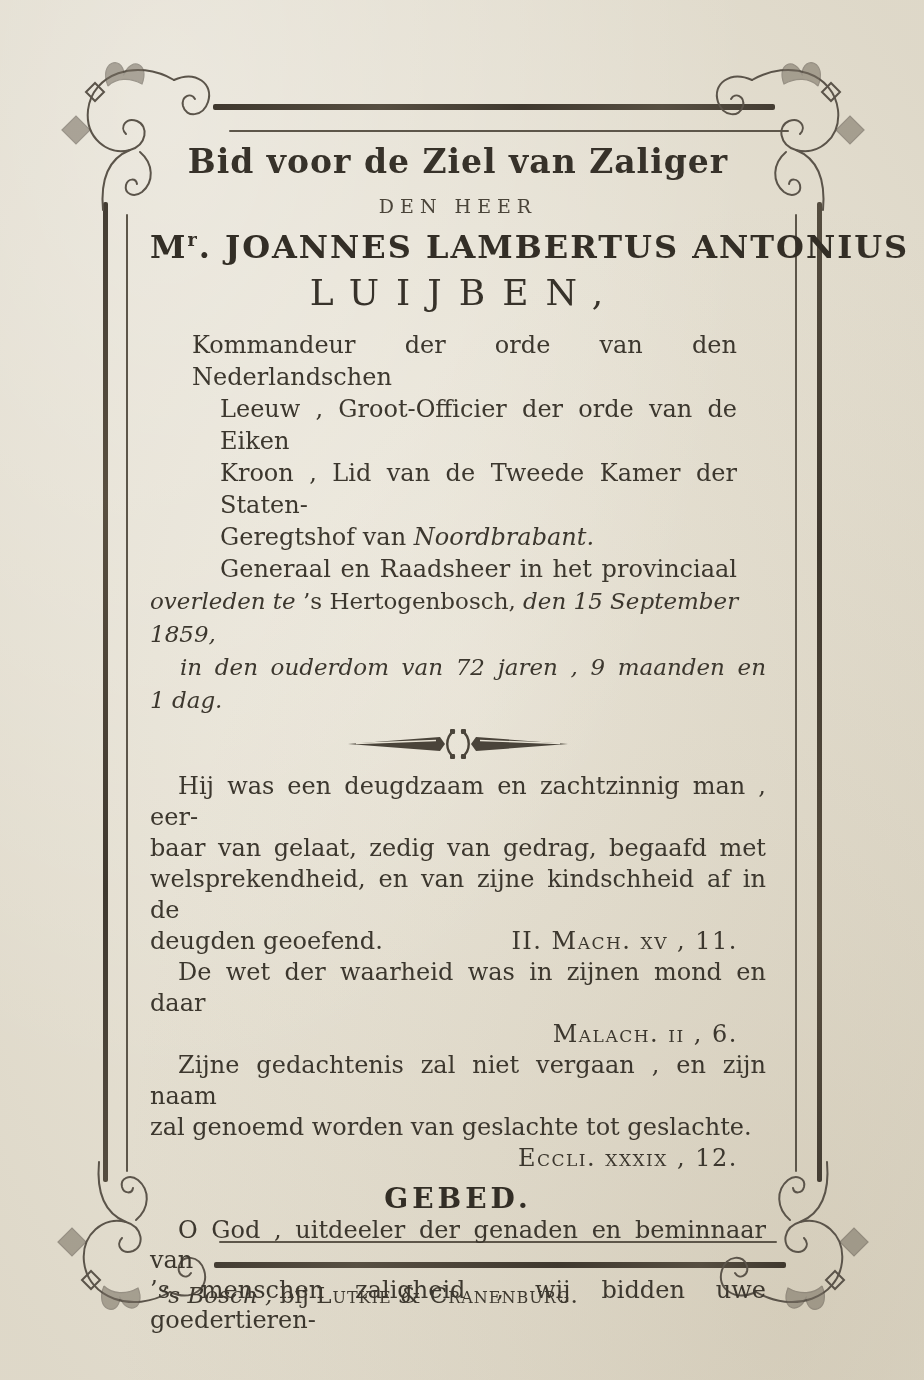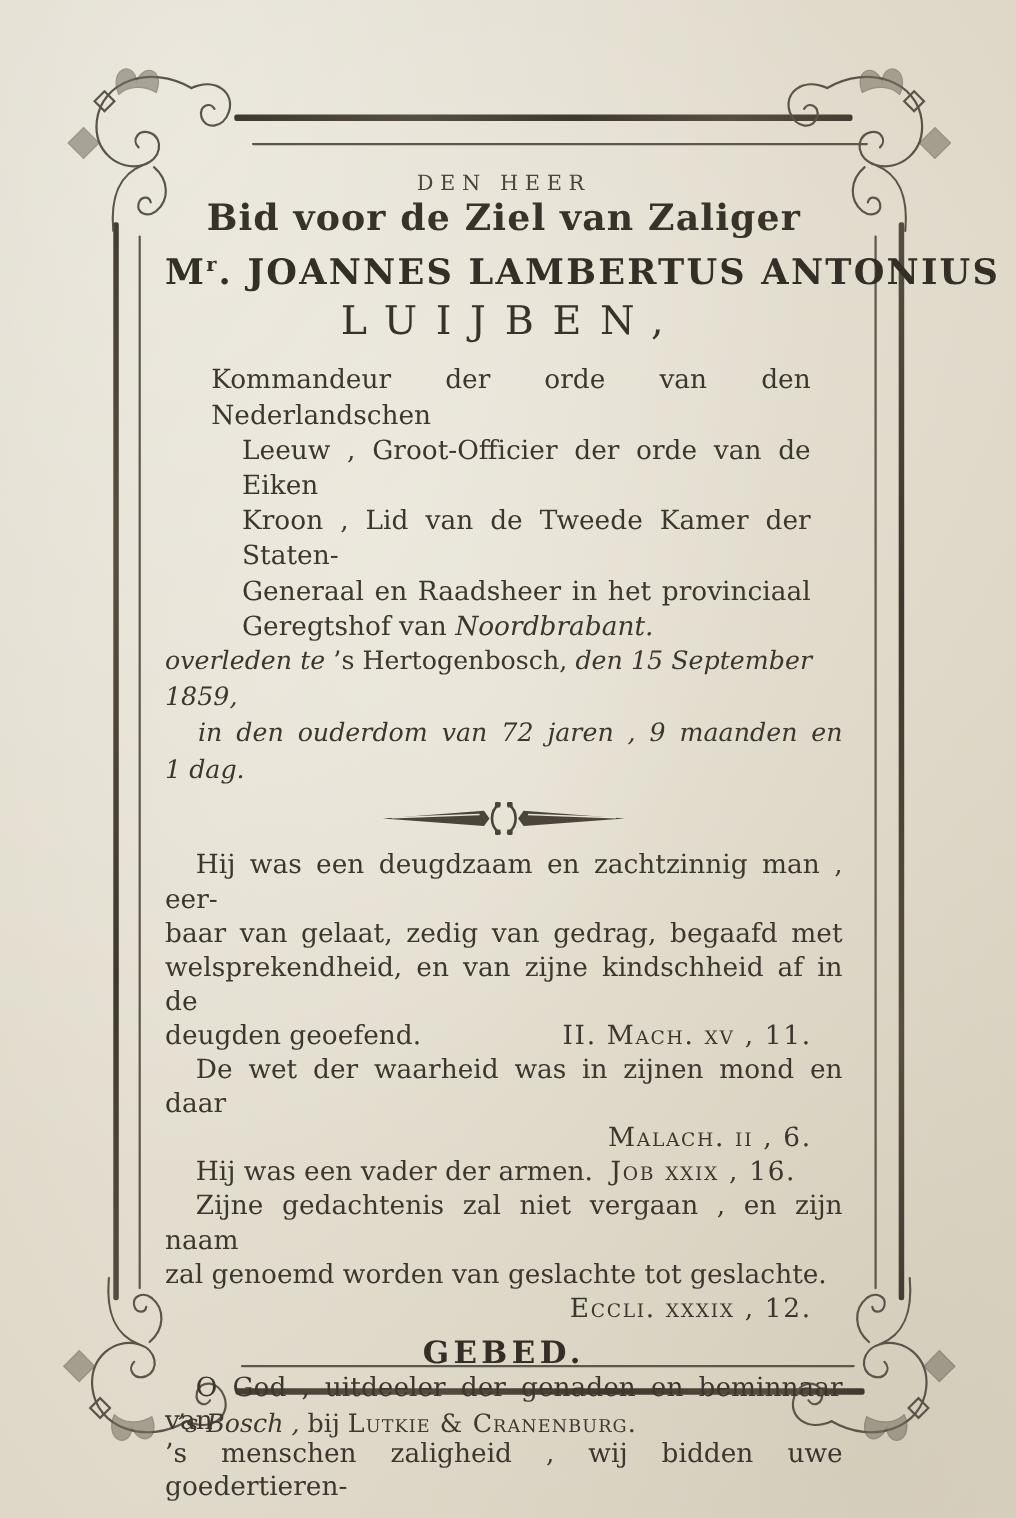--- a/index.html
+++ b/index.html
@@ -117,34 +117,34 @@
       <path class="flourish-fill" d="M12 76 L26 62 L40 76 L26 90 Z"></path>
       <path class="flourish-stroke" d="M36 38 L45 29 L54 38 L45 47 Z"></path>
       <path class="flourish-stroke" d="M124 26 C146 16 164 30 158 48 C153 63 136 64 133 52 C131 42 141 38 145 45" stroke-width="2.2"></path>
       <path class="flourish-stroke" d="M80 96 C60 104 50 122 53 156" stroke-width="3"></path>
       <path class="flourish-stroke" d="M90 98 C104 110 104 128 92 138 C84 144 74 140 76 131 C78 124 86 124 87 130" stroke-width="2"></path>
     </svg>
   </div>
 
   <div class="content">
 
+    <div class="center invocation">Bid voor de Ziel van Zaliger</div>
+
     <div class="center honorific">DEN HEER</div>
-
-    <div class="center invocation">Bid voor de Ziel van Zaliger</div>
 
     <div class="center name-line"><span>M</span><sup>r</sup><span>. JOANNES LAMBERTUS ANTONIUS</span></div>
 
     <div class="center surname">LUIJBEN,</div>
 
     <div class="credentials">
       <div class="stretch">Kommandeur der orde van den Nederlandschen</div>
       <div class="cont stretch">Leeuw , Groot-Officier der orde van de Eiken</div>
       <div class="cont stretch">Kroon , Lid van de Tweede Kamer der Staten-</div>
+      <div class="cont"><span>Geregtshof van </span><em>Noordbrabant.</em></div>
       <div class="cont stretch">Generaal en Raadsheer in het provinciaal</div>
-      <div class="cont"><span>Geregtshof van </span><em>Noordbrabant.</em></div>
     </div>
 
     <div class="death">
       <div><span>overleden te </span><span class="roman">’s Hertogenbosch, </span><span>den 15 September 1859,</span></div>
       <div class="cont2 stretch">in den ouderdom van 72 jaren , 9 maanden en</div>
       <div>1 dag.</div>
     </div>
 
     <div class="divider">
       <svg viewBox="0 0 232 36">
@@ -169,23 +169,20 @@
           <span>deugden geoefend.</span>
           <span class="ref">II. Mach. xv , 11.</span>
         </div>
     </div>
 
     <div class="para">
       <div class="indent stretch">De wet der waarheid was in zijnen mond en daar</div>
       <div class="ref-line ref">Malach. ii , 6.</div>
     </div>
 
-    <div class="para">
-      <div class="indent"><span>Hij was een vader der armen.</span><span class="ref inline-ref">Job xxix , 16.</span></div>
-    </div>
 
     <div class="para">
       <div class="indent stretch">Zijne gedachtenis zal niet vergaan , en zijn naam</div>
       <div>zal genoemd worden van geslachte tot geslachte.</div>
       <div class="ref-line ref">Eccli. xxxix , 12.</div>
     </div>
 
     <div class="gebed">GEBED.</div>
 
     <div class="para prayer">

